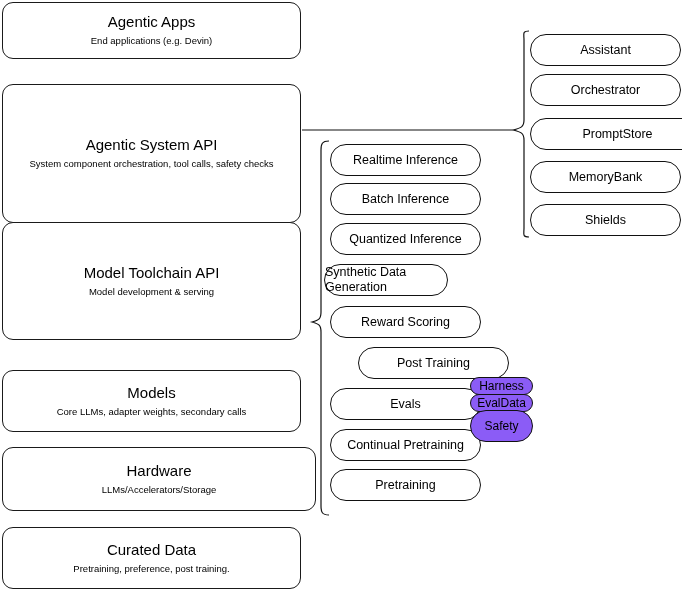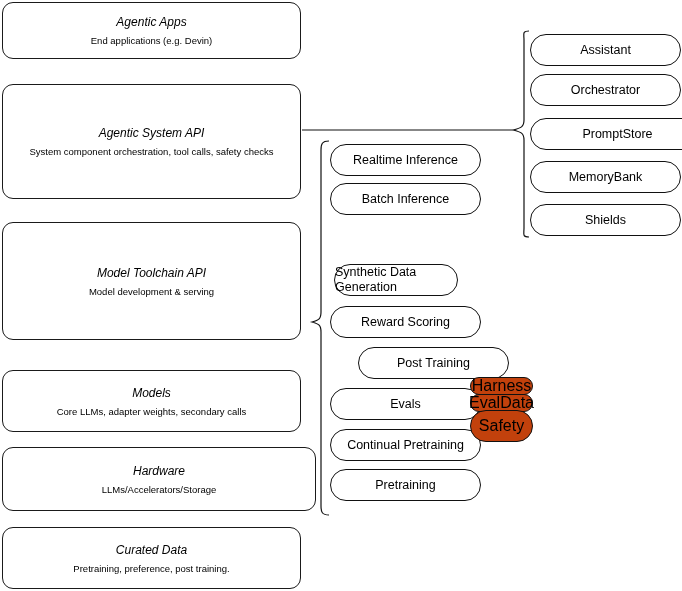--- a/index.html
+++ b/index.html
@@ -28,24 +28,23 @@
     border: 1.2px solid #1a1a1a;
     border-radius: 11px;
     background: #ffffff;
     display: flex;
     flex-direction: column;
     align-items: center;
     justify-content: center;
     text-align: center;
   }
   .box .title {
-    font-size: 12px;
+    font-size: 15px;
     line-height: 16px;
     color: #000;
-    font-style: italic;
   }
   .box .sub {
     font-size: 9.5px;
     line-height: 13px;
     margin-top: 4px;
     color: #000;
   }
   .stack-box {
     position: absolute;
     box-sizing: border-box;
@@ -57,25 +56,25 @@
     justify-content: center;
     font-size: 12.5px;
     line-height: 15px;
     color: #000;
   }
   .pill {
     position: absolute;
     box-sizing: border-box;
     border: 1.3px solid #111111;
     border-radius: 999px;
-    background: #c2410c;
+    background: #8b5cf6;
     display: flex;
     align-items: center;
     justify-content: center;
-    font-size: 16px;
+    font-size: 12px;
     line-height: 14px;
     color: #000;
     z-index: 5;
   }
   svg.lines {
     position: absolute;
     left: 0;
     top: 0;
     width: 682px;
     height: 591px;
@@ -112,21 +111,21 @@
              C 319 324, 321 325, 321 332
              L 321 506
              C 321 512, 322 515, 329 515"></path>
   </svg>
 
   <div class="box" style="left:2px; top:2px; width:299px; height:57px;">
     <div class="title">Agentic Apps</div>
     <div class="sub">End applications (e.g. Devin)</div>
   </div>
 
-  <div class="box" style="left:2px; top:84px; width:299px; height:115px;">
+  <div class="box" style="left:2px; top:84px; width:299px; height:139px;">
     <div class="title">Agentic System API</div>
     <div class="sub">System component orchestration, tool calls, safety checks</div>
   </div>
 
   <div class="box" style="left:2px; top:222px; width:299px; height:118px;">
     <div class="title">Model Toolchain API</div>
     <div class="sub">Model development &amp; serving</div>
   </div>
 
   <div class="box" style="left:2px; top:370px; width:299px; height:62px;">
@@ -143,21 +142,24 @@
     <div class="title">Curated Data</div>
     <div class="sub">Pretraining, preference, post training.</div>
   </div>
 
   <div class="stack-box" style="left:330px; top:144px; width:151px; height:32px;">
     <span>Realtime Inference</span>
   </div>
   <div class="stack-box" style="left:330px; top:183px; width:151px; height:32px;">
     <span>Batch Inference</span>
   </div>
-  <div class="stack-box" style="left:334px; top:264px; width:124px; height:32px;">
+  <div class="stack-box" style="left:330px; top:223px; width:151px; height:32px;">
+    <span>Quantized Inference</span>
+  </div>
+  <div class="stack-box" style="left:324px; top:264px; width:124px; height:32px;">
     <span>Synthetic Data Generation</span>
   </div>
   <div class="stack-box" style="left:330px; top:306px; width:151px; height:32px;">
     <span>Reward Scoring</span>
   </div>
   <div class="stack-box" style="left:330px; top:347px; width:151px; height:32px;margin-left:28px;">
     <span>Post Training</span>
   </div>
   <div class="stack-box" style="left:330px; top:388px; width:151px; height:32px;">
     <span>Evals</span>

